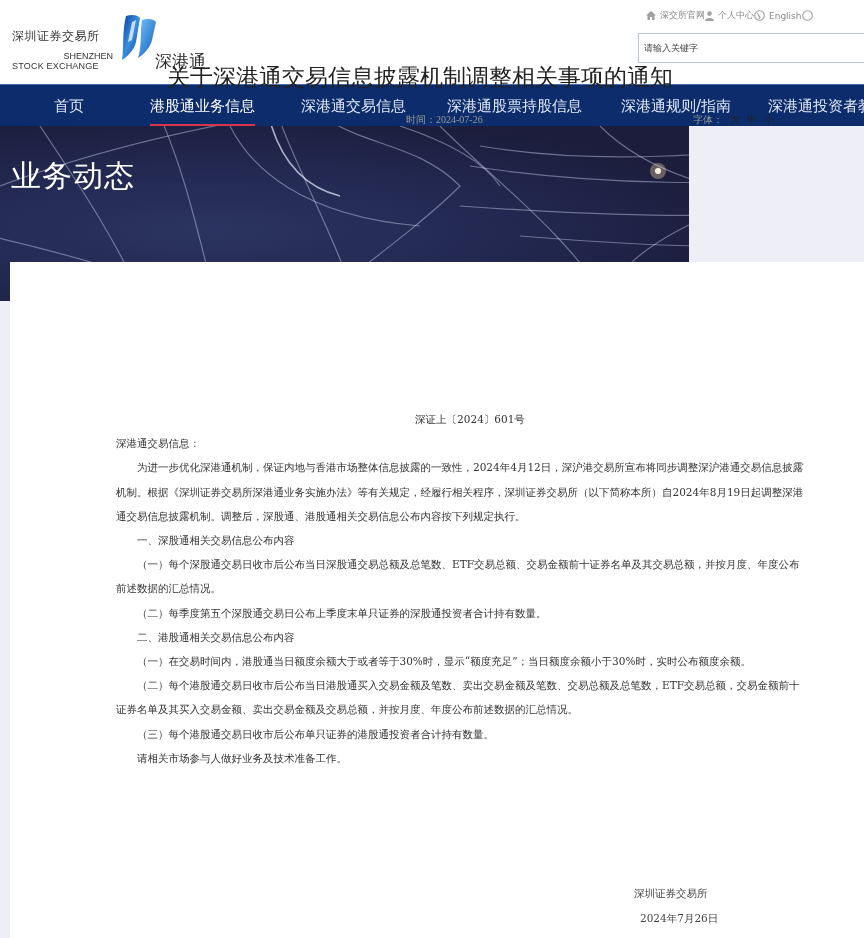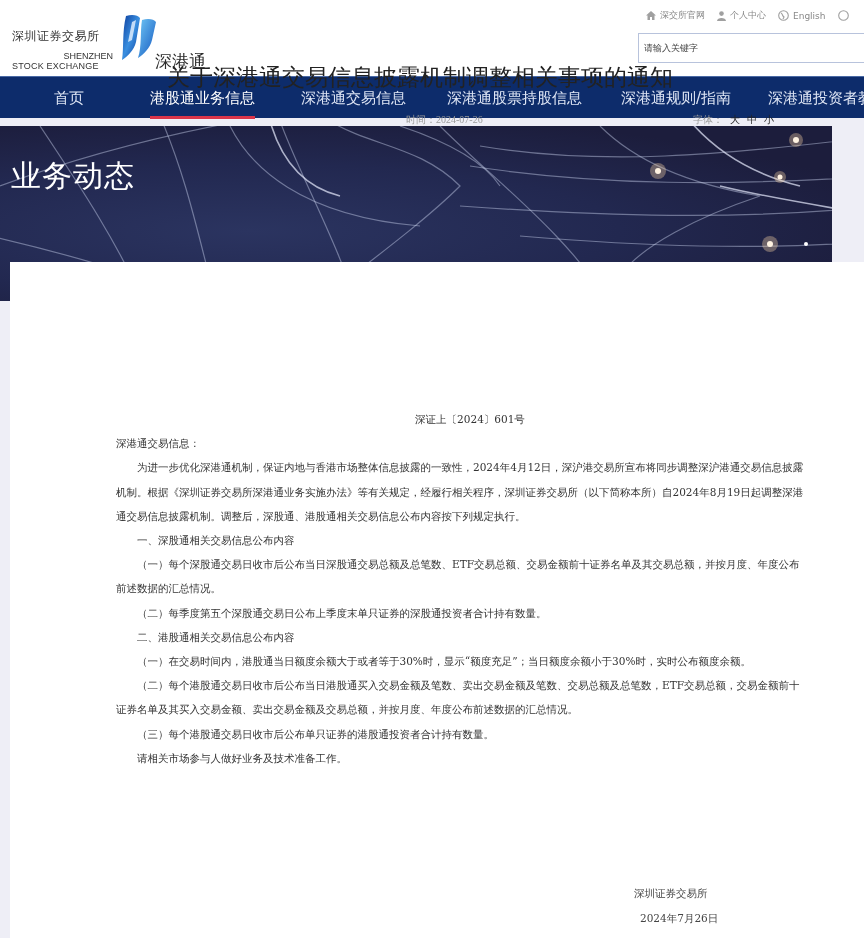--- a/index.html
+++ b/index.html
@@ -4,31 +4,31 @@
 <style>
   * { box-sizing: border-box; margin: 0; padding: 0; }
   html, body { width: 864px; height: 938px; overflow: hidden; background: #eeeef6; font-family: "DejaVu Sans", "Liberation Sans", sans-serif; }
   .header { position: absolute; left: 0; top: 0; width: 864px; height: 84px; background: #ffffff; }
   .logo { position: absolute; left: 12px; top: 28px; }
   .logo-cn { font-size: 12px; color: #333; letter-spacing: 0.5px; }
   .logo-en { font-size: 9px; color: #333; line-height: 10px; text-align: right; width: 101px; font-family: "Liberation Sans", sans-serif; }
   .logo-en2 { font-size: 9px; color: #333; line-height: 10px; width: 101px; font-family: "Liberation Sans", sans-serif; letter-spacing: 0.2px; }
   .logo-mark { position: absolute; left: 118px; top: 12px; width: 40px; height: 50px; }
   .sub-brand { position: absolute; left: 155px; top: 50px; font-size: 17px; color: #2b2b2b; }
-  .top-links { position: absolute; left: 646px; top: 9px; display: flex; gap: 12px; font-size: 9px; color: #888; white-space: nowrap; }
+  .top-links { position: absolute; left: 646px; top: 9px; display: flex; gap: 0; font-size: 9px; color: #888; white-space: nowrap; }
   .top-links span.item { display: flex; align-items: center; gap: 4px; }
   .top-links svg { display: block; }
   .search { position: absolute; left: 638px; top: 33px; width: 240px; height: 30px; border: 1px solid #b8c3dc; background: #fff; font-size: 9px; color: #444; padding-left: 5px; line-height: 28px; }
   .search input { border: none; outline: none; font-size: 9px; color: #444; width: 100%; height: 100%; background: transparent; font-family: inherit; }
   .search input::placeholder { color: #444; }
-  .nav { position: absolute; left: 0; top: 76px; width: 864px; height: 42px; background: #0d2c6b; border-top: 1px solid #4a6aa5; }
+  .nav { position: absolute; left: 0; top: 84px; width: 864px; height: 42px; background: #0d2c6b; border-top: 1px solid #4a6aa5; }
   .nav-item { position: absolute; top: 0; height: 42px; line-height: 42px; font-size: 15px; color: #dfe6f5; white-space: nowrap; cursor: pointer; }
   .nav-item.active { color: #ffffff; }
   .nav-item.active::after { content: ""; position: absolute; left: 0; right: 0; bottom: 0; height: 3px; background: #d9354a; }
-  .banner { position: absolute; left: 0; top: 126px; width: 832px; height: 175px; overflow: hidden;
+  .banner { position: absolute; left: 0; top: 126px; width: 689px; height: 175px; overflow: hidden;
     background: radial-gradient(ellipse at 30% 60%, #2b3460 0%, #222850 45%, #1c1d3c 80%); }
   .banner-title { position: absolute; left: 11px; top: 30px; font-size: 30px; color: #fff; letter-spacing: 1px; }
   .card { position: absolute; left: 10px; top: 262px; width: 860px; height: 690px; background: #fff; }
   .title { position: absolute; left: 0; top: 62px; width: 864px; text-align: center; font-size: 23px; color: #222; padding-right: 24px; }
   .meta-time { position: absolute; left: 406px; top: 113px; font-size: 10px; color: #999; font-family: Liberation Serif, serif; }
   .meta-font { position: absolute; left: 693px; top: 113px; font-size: 10px; color: #999; white-space: nowrap; }
   .meta-font .sz { color: #222; margin-left: 7px; cursor: pointer; }
   .body { position: absolute; left: 116px; top: 162px; width: 690px; font-family: "DejaVu Serif", "Liberation Serif", serif; font-size: 10.5px; color: #333; line-height: 24.2px; }
   .docno { text-align: center; padding-left: 18px; margin-bottom: 0; }
   .p { white-space: normal; }

